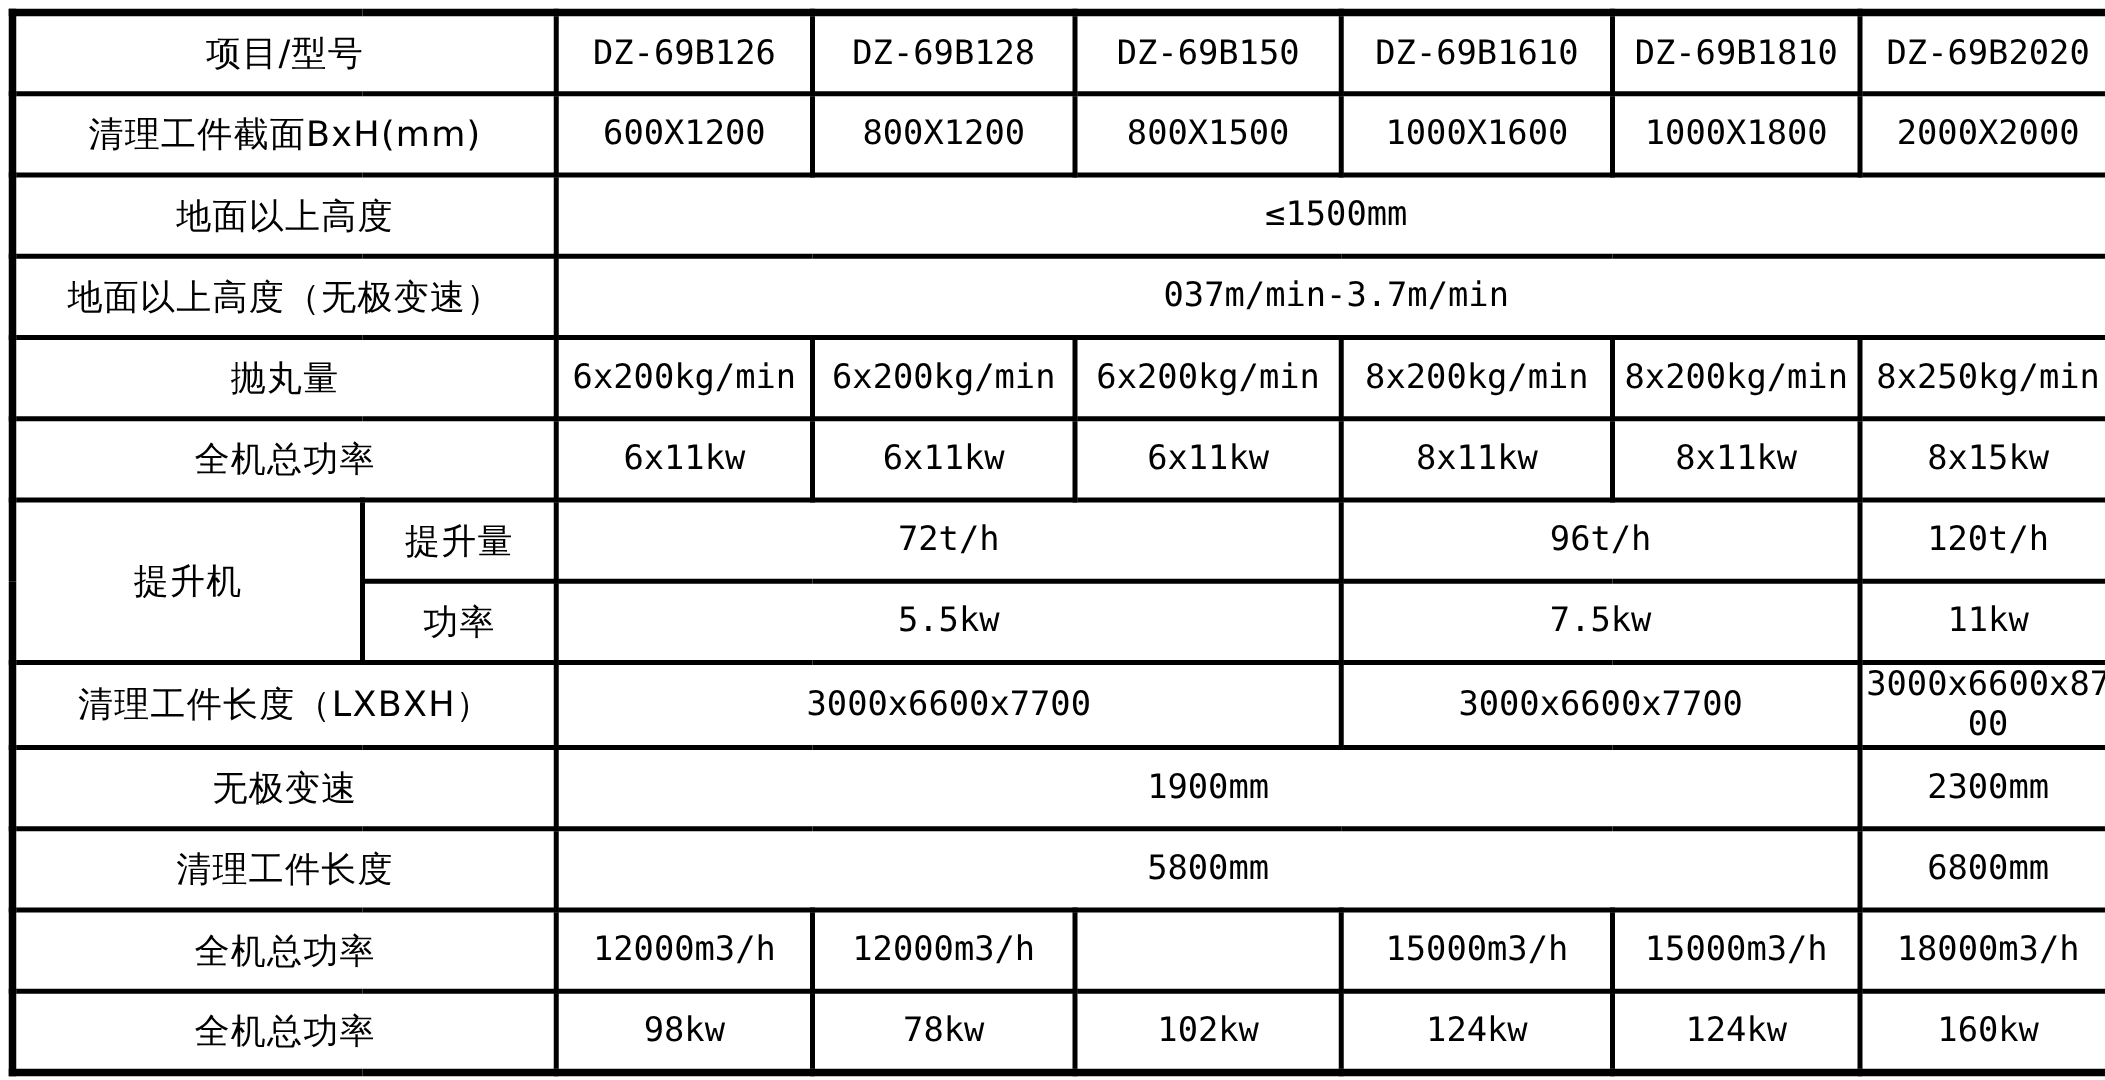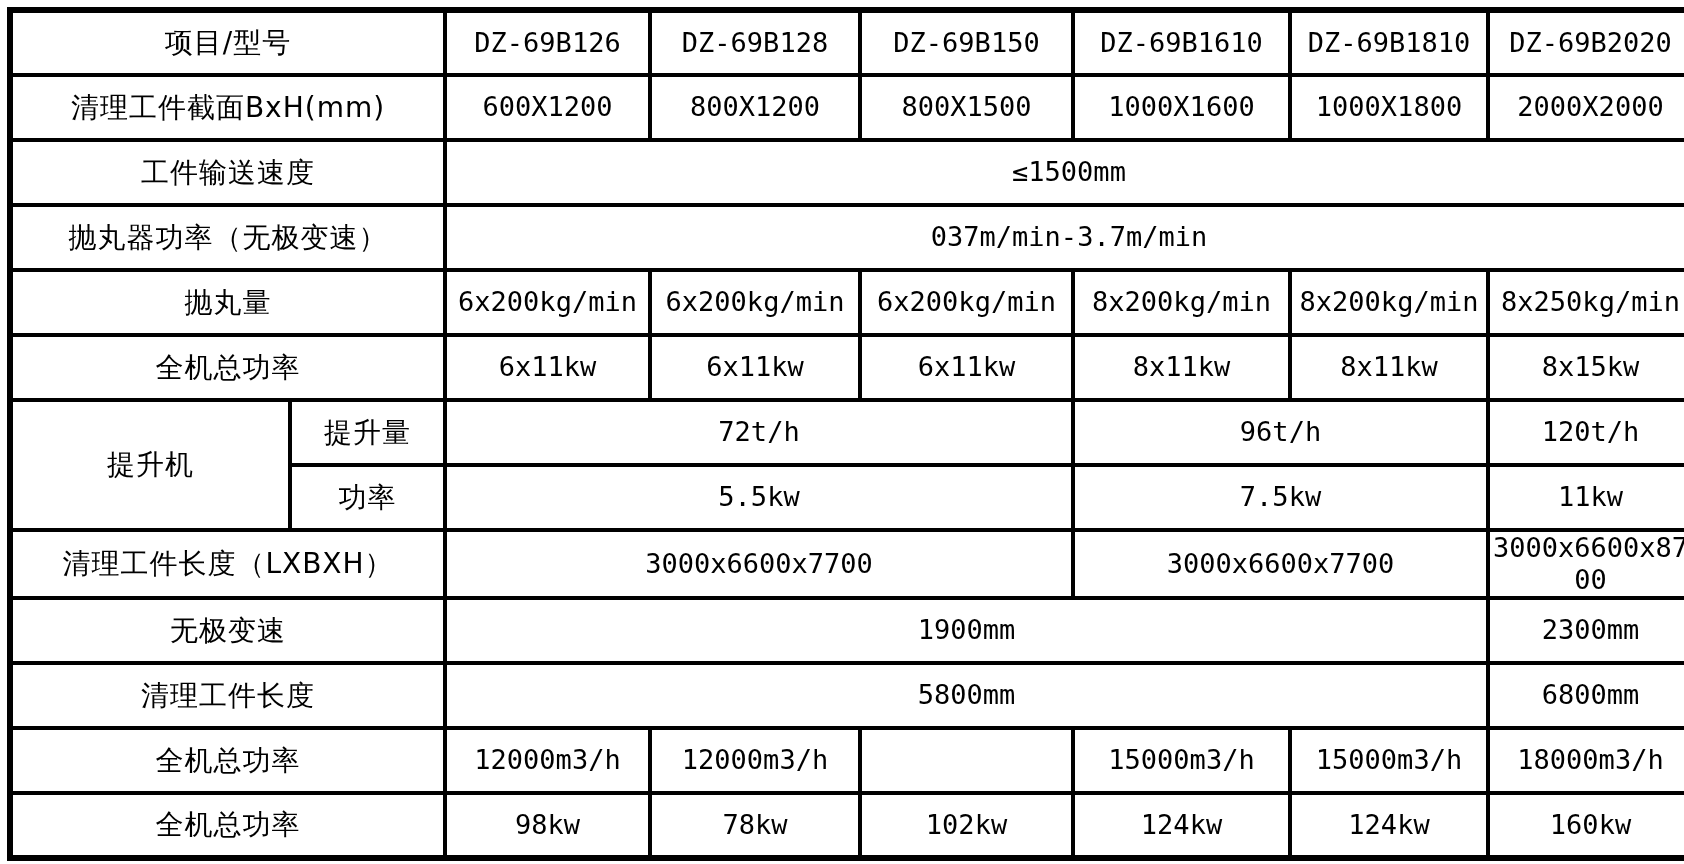--- a/index.html
+++ b/index.html
@@ -82,26 +82,26 @@
       <td colspan="2" class="lbl">清理工件截面BxH(mm)</td>
       <td>600X1200</td>
       <td>800X1200</td>
       <td>800X1500</td>
       <td>1000X1600</td>
       <td>1000X1800</td>
       <td>2000X2000</td>
     </tr>
 
     <tr>
-      <td colspan="2" class="lbl">工件输送速度</td>
+      <td colspan="2" class="lbl">地面以上高度</td>
       <td colspan="6">≤1500mm</td>
     </tr>
 
     <tr>
-      <td colspan="2" class="lbl">抛丸器功率（无极变速）</td>
+      <td colspan="2" class="lbl">地面以上高度（无极变速）</td>
       <td colspan="6">037m/min-3.7m/min</td>
     </tr>
 
     <tr>
       <td colspan="2" class="lbl">抛丸量</td>
       <td>6x200kg/min</td>
       <td>6x200kg/min</td>
       <td>6x200kg/min</td>
       <td>8x200kg/min</td>
       <td>8x200kg/min</td>

